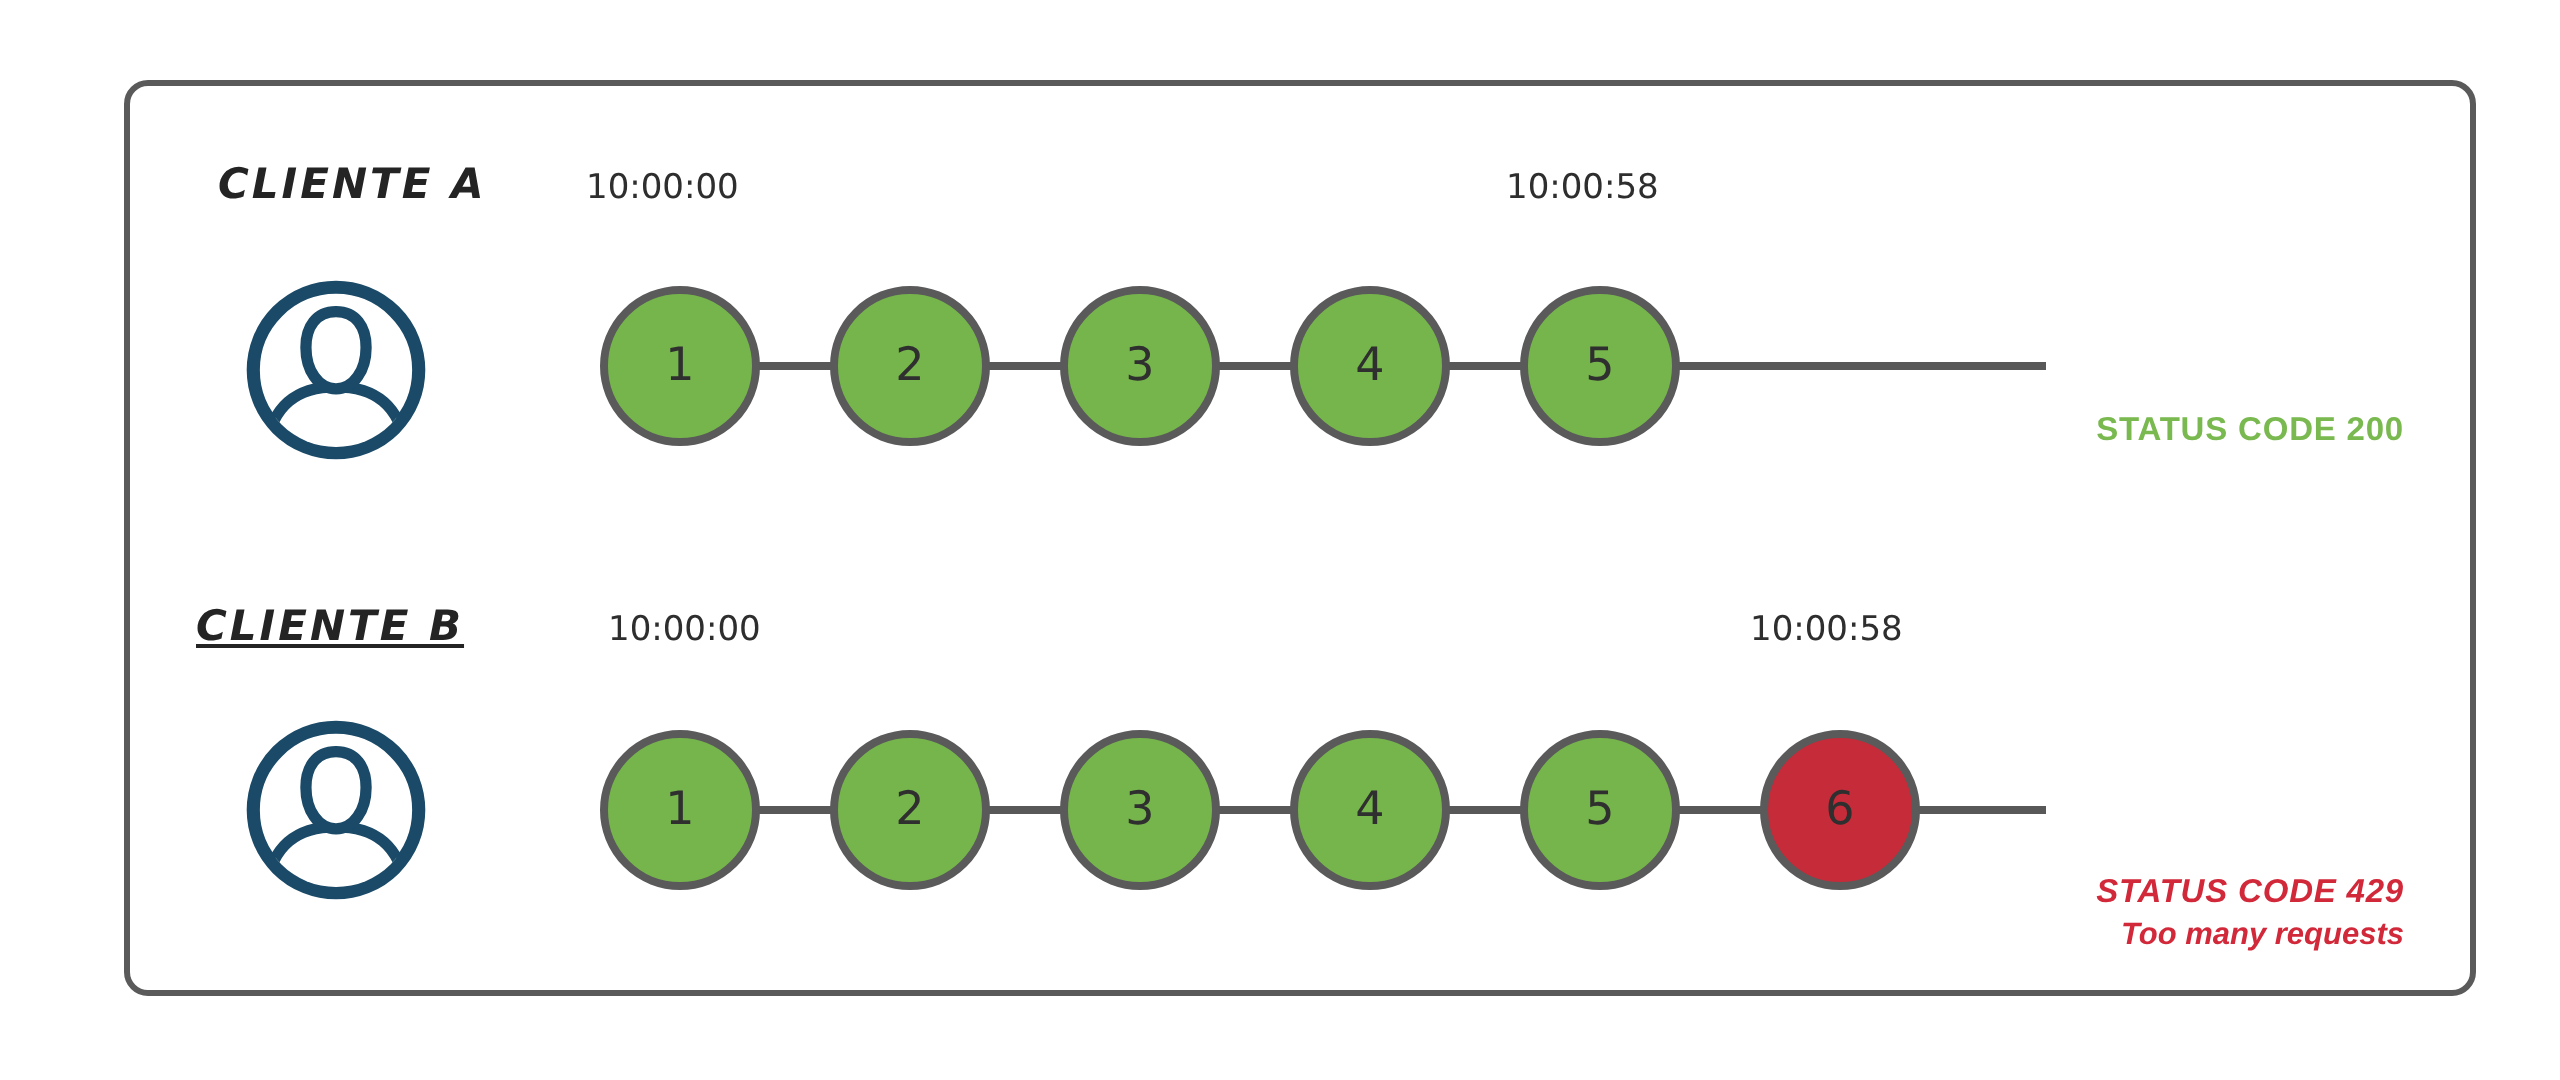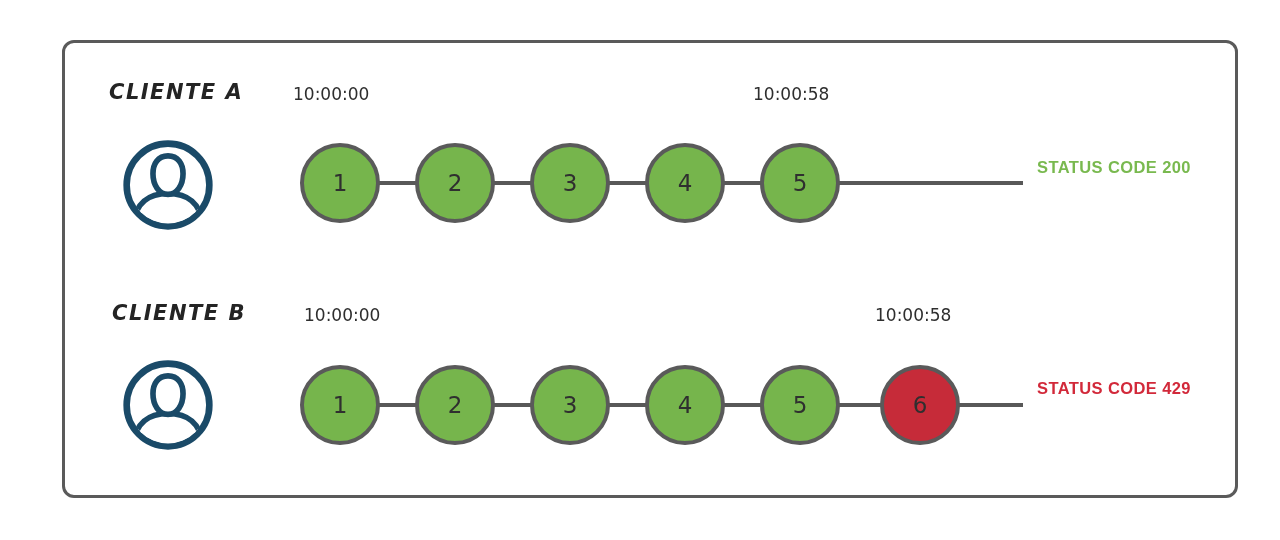--- a/index.html
+++ b/index.html
@@ -63,24 +63,25 @@
     font-family: "DejaVu Sans", sans-serif;
     font-size: 23px;
     color: #2f2f2f;
     z-index: 2;
   }
   .req-ok      { background: var(--green, #76b54c); }
   .req-blocked { background: var(--red, #c62b39); }
   .status-block {
     position: absolute;
     width: 176px;
-    text-align: center;
+    text-align: right;
     font-family: "Liberation Sans", sans-serif;
     line-height: 21px;
     z-index: 2;
+    margin-top: 48px;
   }
   .status-ok      { color: var(--green-text, #79b94f); }
   .status-blocked { color: var(--red-text, #d2293a); }
   .status-line1 {
     font-size: 16.5px;
     font-weight: bold;
     letter-spacing: 0.4px;
     white-space: nowrap;
   }
   .status-line2 {
@@ -88,39 +89,39 @@
     font-weight: bold;
     white-space: nowrap;
   }
   .avatar {
     position: absolute;
     width: 94px;
     height: 94px;
   }
   
   .row-a .client-label { left: 109px; top: 80px; }
-  .row-b .client-label { left: 112px; top: 301px; }
+  .row-b .client-label { left: 98px; top: 301px; text-decoration: underline; }
   .row-a .avatar { left: 121px; top: 138px; }
   .row-b .avatar { left: 121px; top: 358px; }
   .row-a .time-start { left: 293px; top: 84px; }
   .row-a .time-end   { left: 753px; top: 84px; }
   .row-b .time-start { left: 304px; top: 305px; }
   .row-b .time-end   { left: 875px; top: 305px; }
   .row-a .timeline { left: 340px; top: 181px; width: 683px; }
   .row-b .timeline { left: 340px; top: 403px; width: 683px; }
   .row-a .req-circle { top: 143px; }
   .row-b .req-circle { top: 365px; }
   .c1 { left: 300px; }
   .c2 { left: 415px; }
   .c3 { left: 530px; }
   .c4 { left: 645px; }
   .c5 { left: 760px; }
   .c6 { left: 880px; }
   .row-a .status-block { left: 1026px; top: 157px; }
-  .row-b .status-block { left: 1026px; top: 378px; }
+  .row-b .status-block { left: 1026px; top: 388px; font-style: italic; }
 </style>
 </head>
 <body>
 
 <div id="stage" style="--green: #76b54c; --red: #c62b39; --green-text: #79b94f; --red-text: #d2293a; --navy: #1a4a68; --line: #585858; --border: #5a5a5a;">
   <div class="outer-box"></div>
 
   <div class="row-a">
     <div class="client-label">CLIENTE A</div>
 
@@ -198,15 +199,16 @@
       </div>
     <div class="req-circle req-ok c5">
         <span>5</span>
       </div>
     <div class="req-circle req-blocked c6">
         <span>6</span>
       </div>
 
     <div class="status-block status-blocked">
       <div class="status-line1">STATUS CODE 429</div>
+      <div class="status-line2">Too many requests</div>
     </div>
   </div>
 </div>
 
 </body></html>

